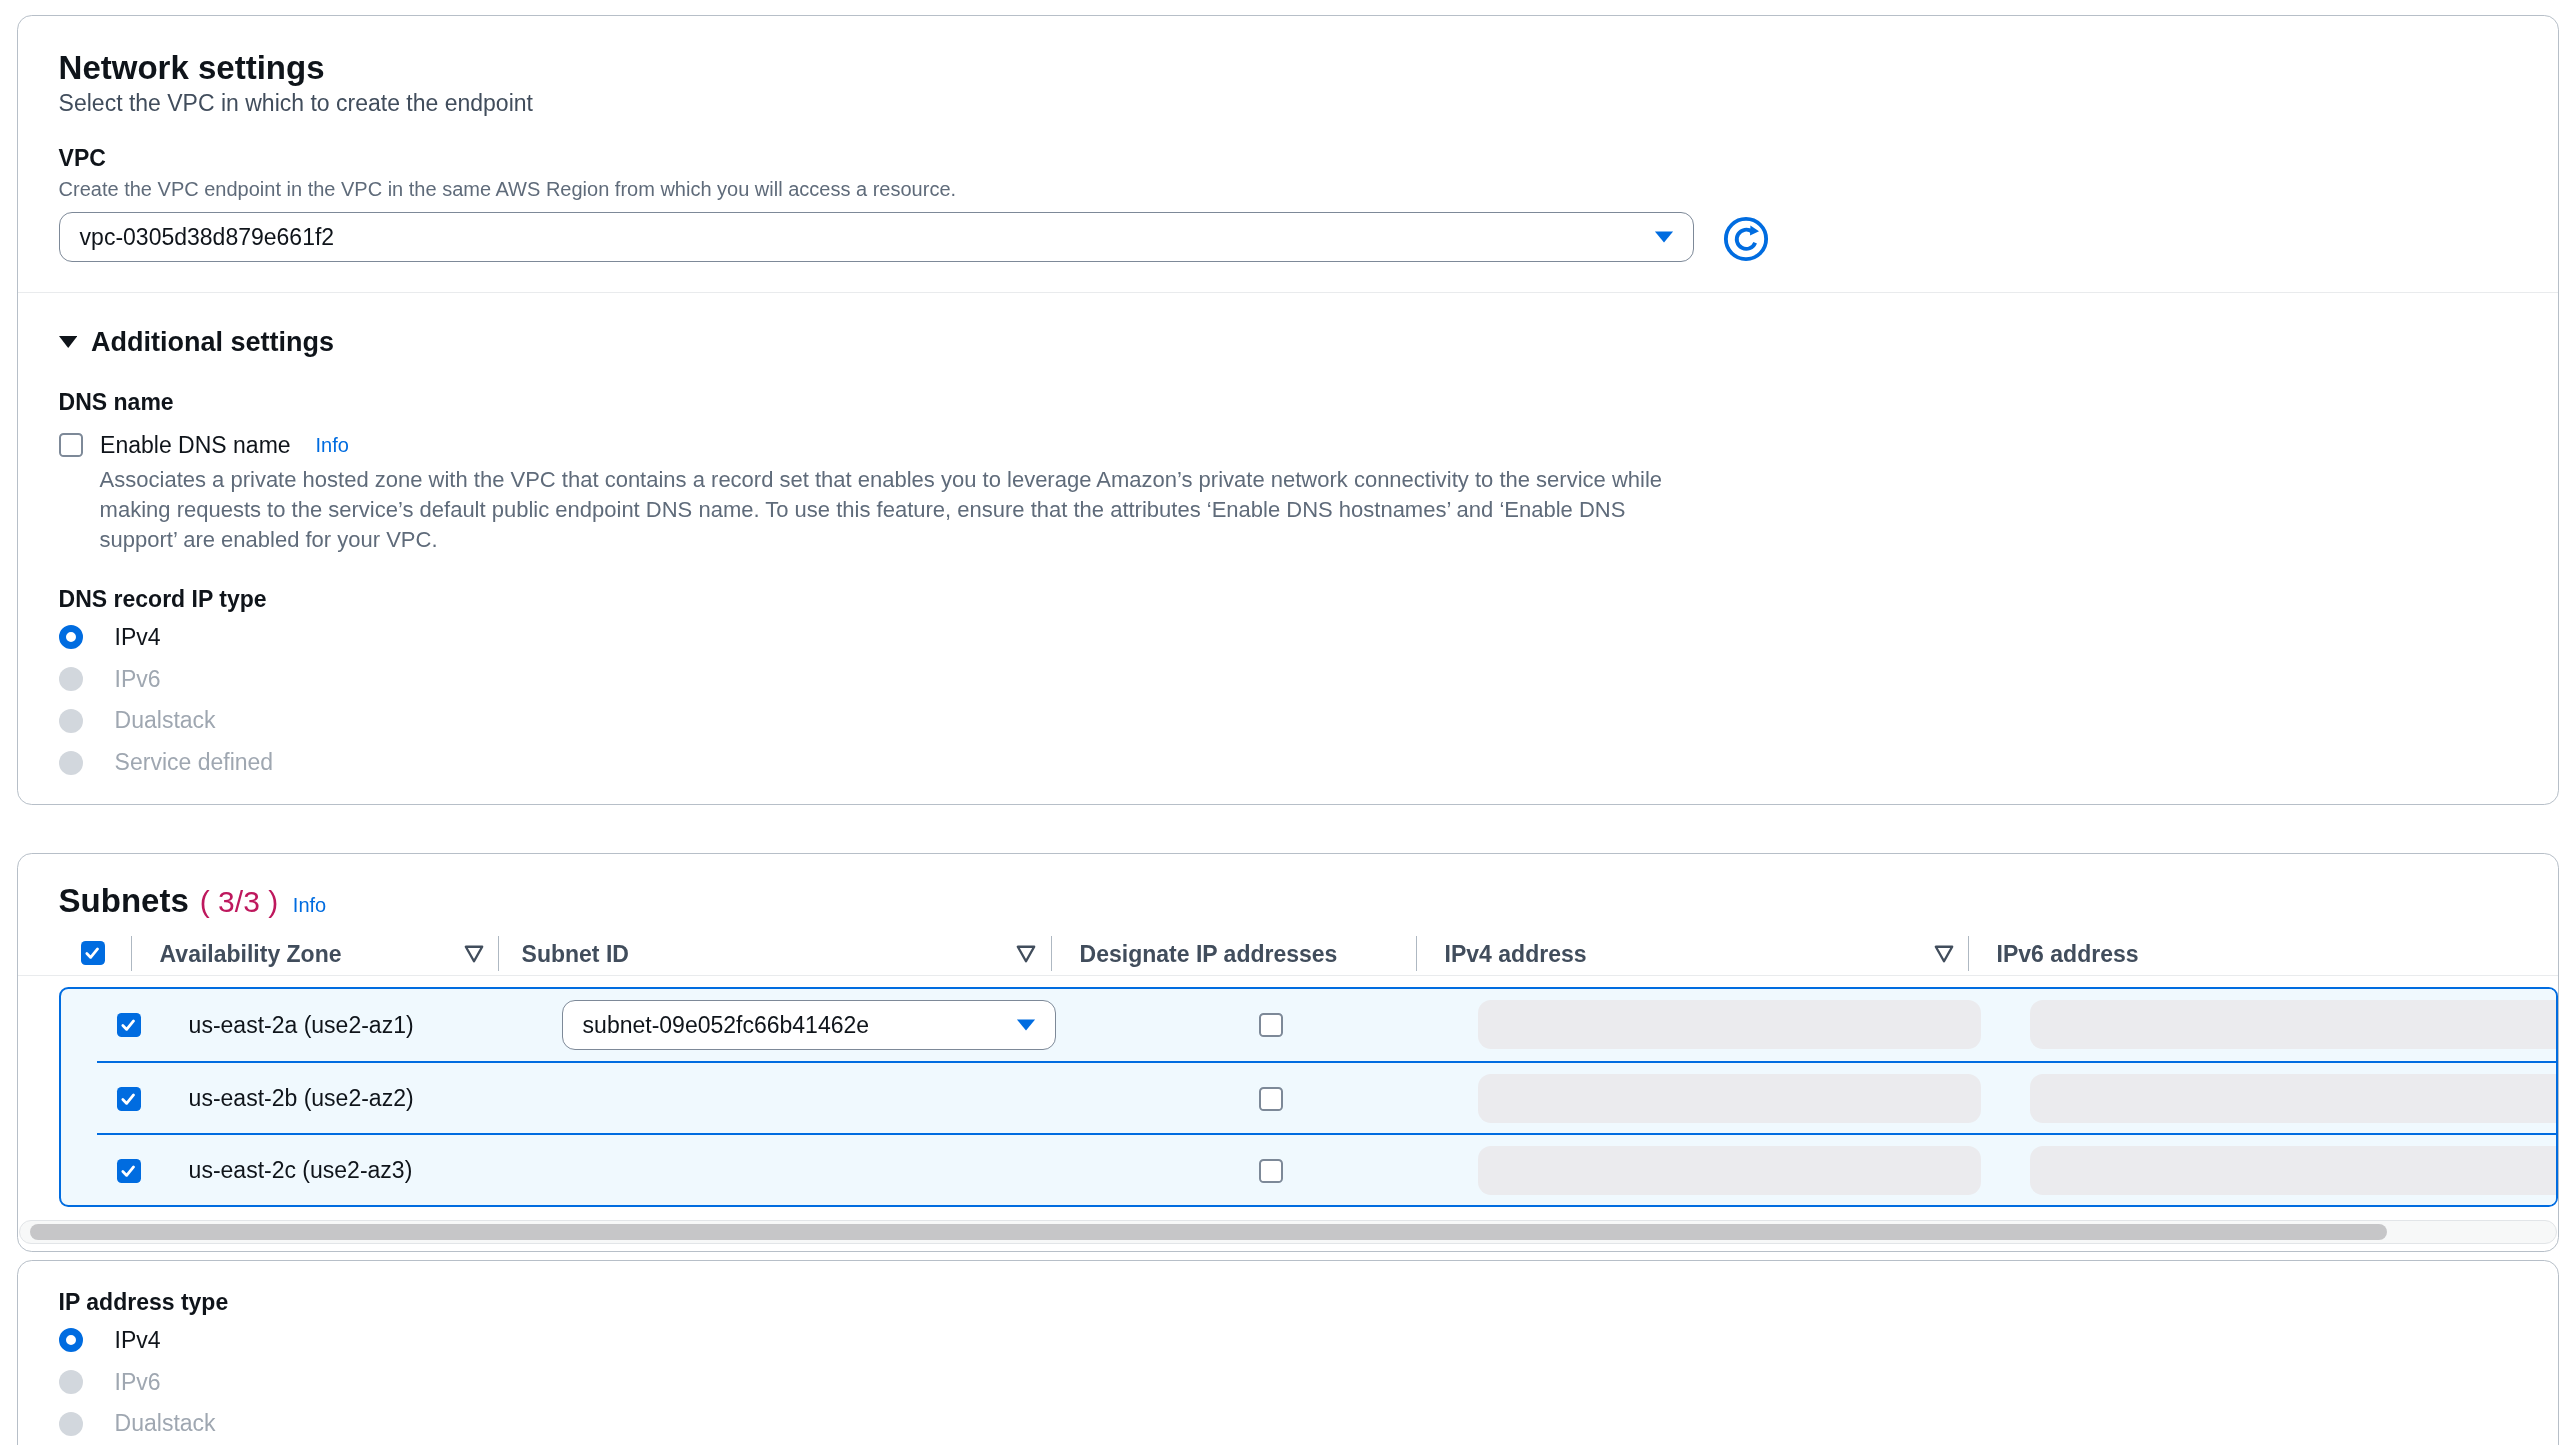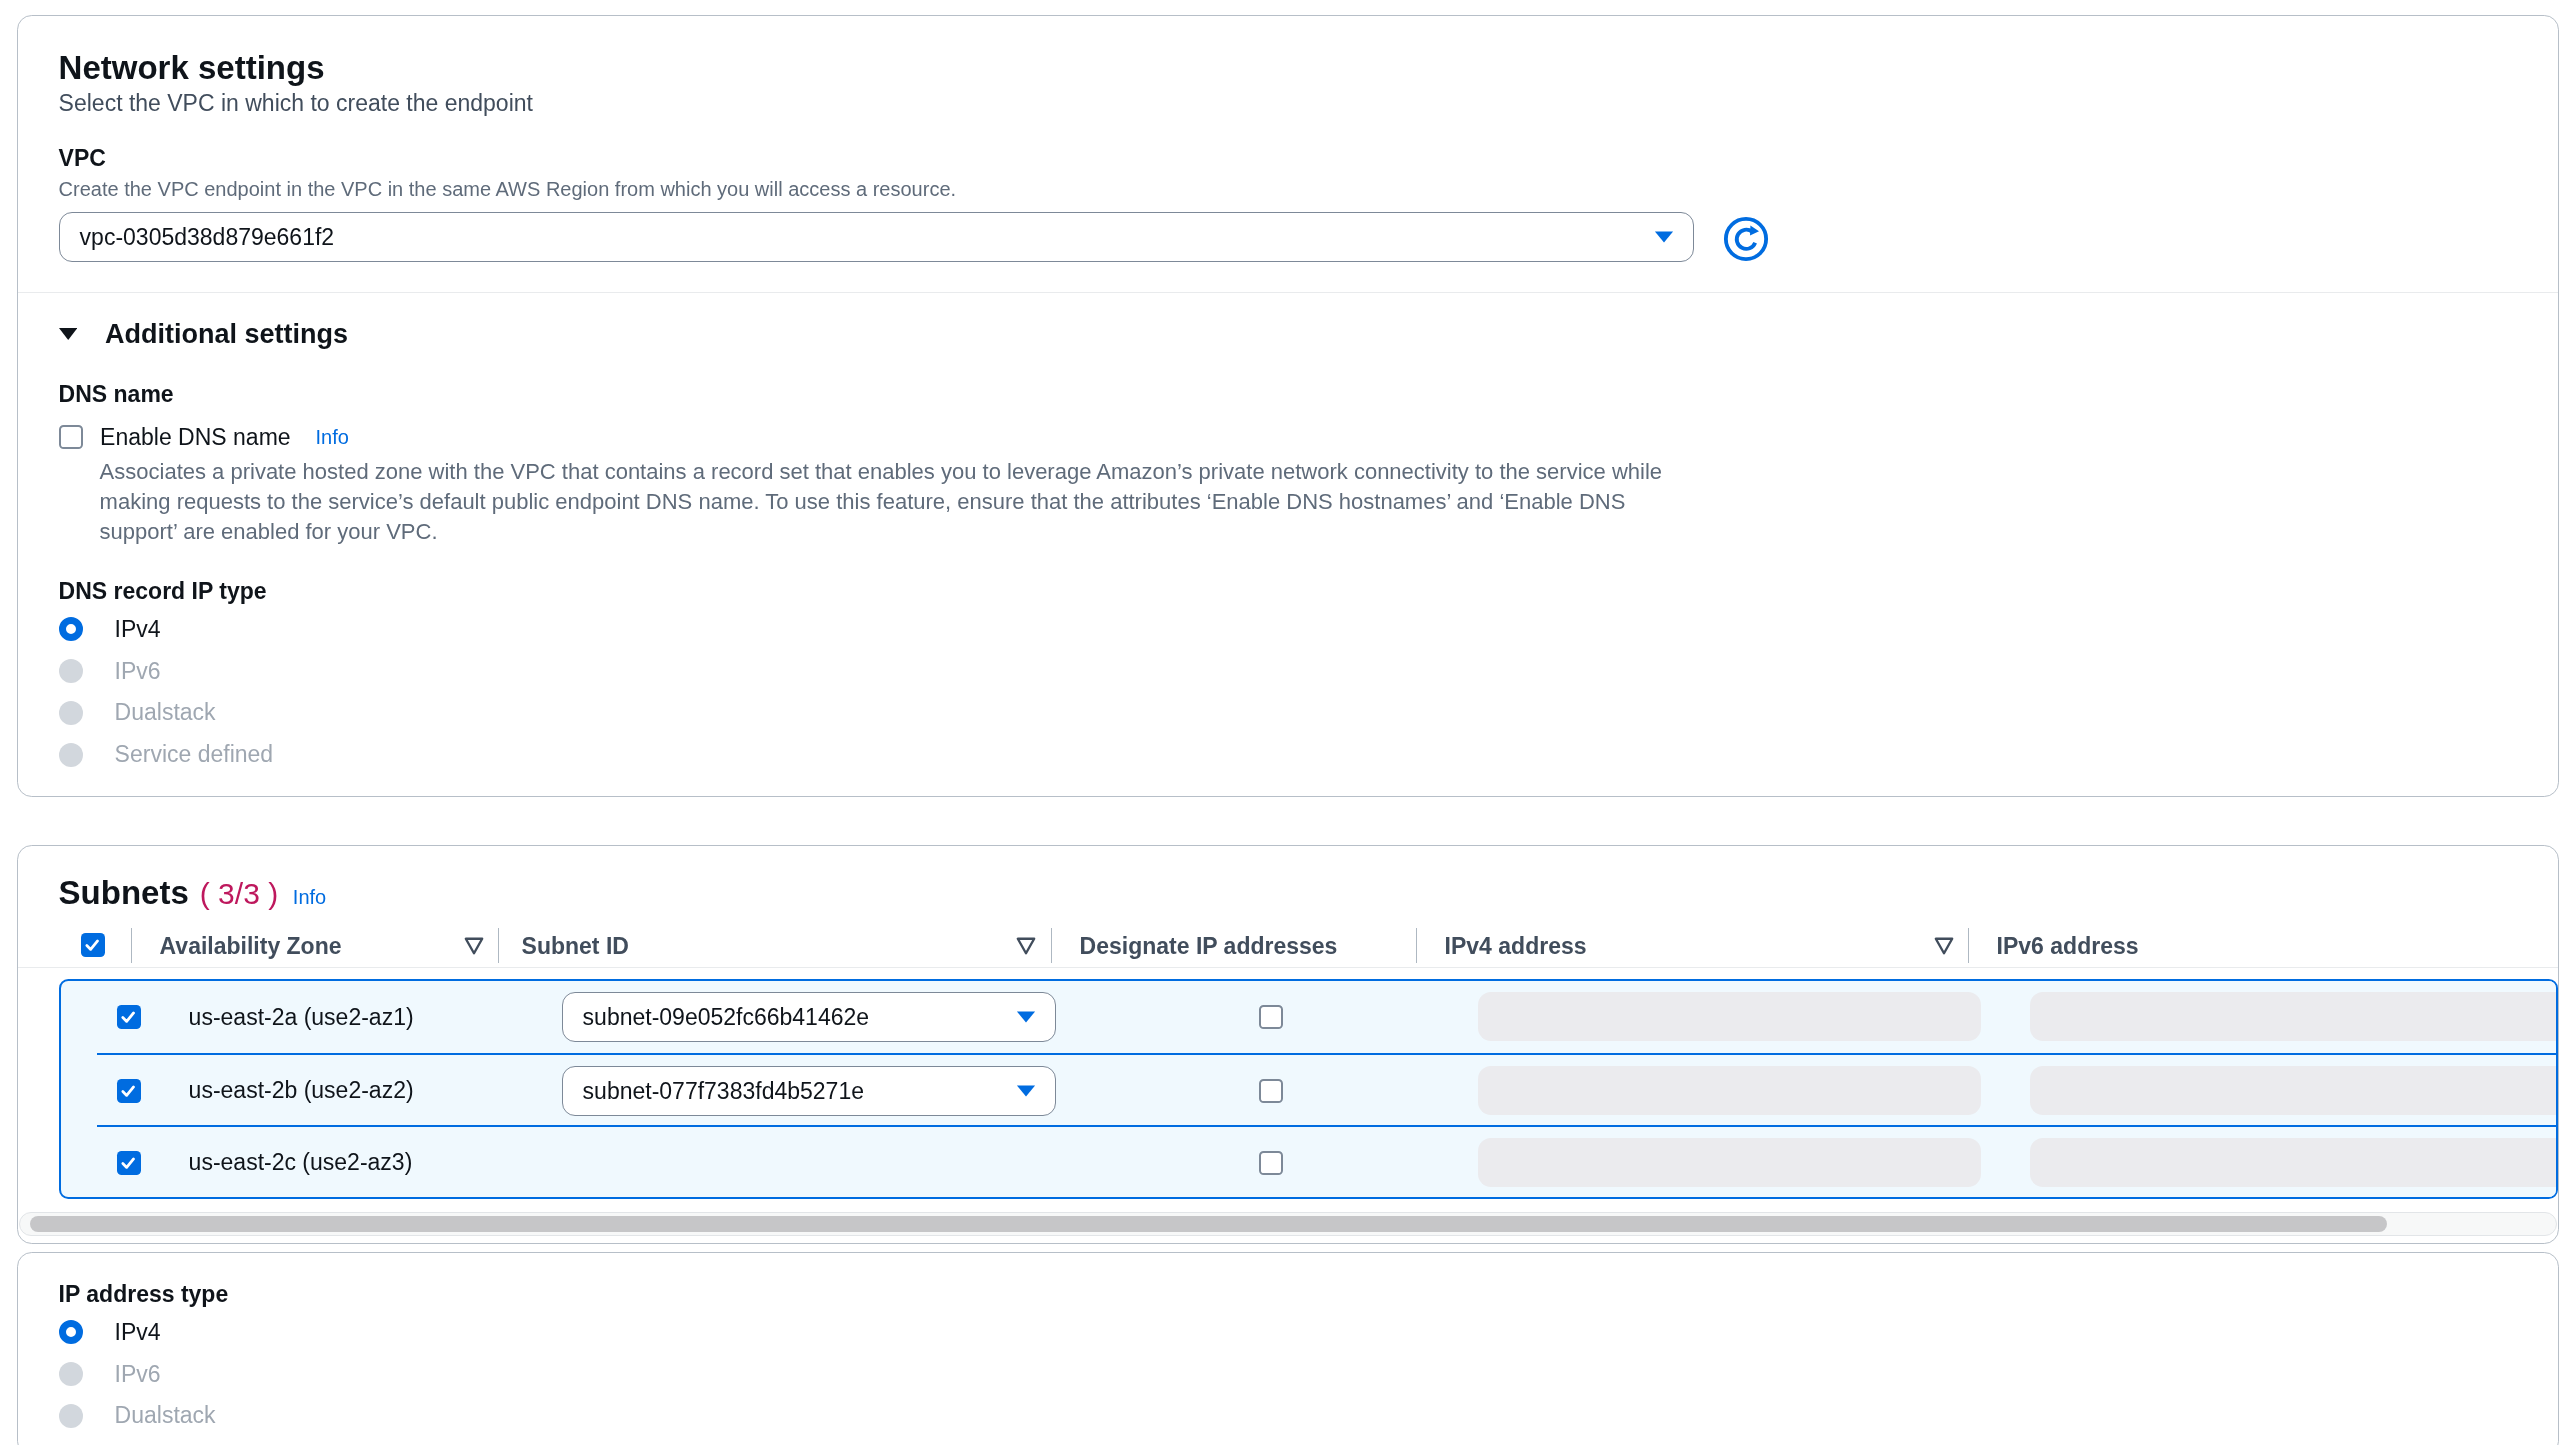--- a/index.html
+++ b/index.html
@@ -19,21 +19,21 @@
   .vpc-row { display: flex; align-items: flex-end; margin-top: 11px; }
   .select-box { position: relative; height: 50px; background: #fff; border: 1.8px solid #7d8998;
     border-radius: 13px; display: flex; align-items: center; padding: 0 52px 0 20px;
     font-size: 23px; color: #0f141a; cursor: pointer; }
   .select-box .caret { position: absolute; right: 18.4px; top: 50%; transform: translateY(-50%); line-height: 0; }
   #vpc-select { width: 1635px; }
   .refresh-btn { background: none; border: none; margin-left: 29.5px; cursor: pointer; line-height: 0; }
 
   .divider { border-top: 1.8px solid #e9ebed; margin: 29.5px -41px 0 -41px; }
 
-  .expander { display: flex; align-items: center; gap: 28px; margin-top: 26px; cursor: pointer; }
+  .expander { display: flex; align-items: center; gap: 14px; margin-top: 34px; cursor: pointer; }
   .expander-label { font-size: 27px; font-weight: 700; color: #0f141a; }
   .tri-down-dark { line-height: 0; }
 
   .mt-dns { margin-top: 31px; }
   .check-row { display: flex; align-items: center; gap: 17.5px; margin-top: 16px; }
   .checkbox { width: 24px; height: 24px; border-radius: 4.6px; flex: 0 0 auto; display: inline-flex;
     align-items: center; justify-content: center; cursor: pointer; }
   .checkbox.unchecked { background: #fff; border: 2.8px solid #7d8998; }
   .checkbox.checked { background: #006ce0; border: none; }
   .check-label { font-size: 23px; color: #0f141a; }
@@ -212,26 +212,20 @@
         <div class="disabled-field ipv4-field"></div>
         <div class="disabled-field ipv6-field"></div>
       </div>
       <div class="srow">
         <span class="checkbox checked">
           <svg width="18.4" height="18.4" viewBox="0 0 24 24">
             <path d="M5 12.5 L10 17.5 L19 6.5" stroke="#fff" stroke-width="3.6" fill="none" stroke-linecap="round" stroke-linejoin="round"></path>
           </svg>
         </span>
         <span class="az-label">us-east-2b (use2-az2)</span>
-        <div class="select-box">
-          <span>subnet-077f7383fd4b5271e</span>
-          <span class="caret"><svg width="20" height="13" viewBox="0 0 22 14">
-              <path d="M1 1 H21 L11 13 Z" fill="#006ce0"></path>
-            </svg></span>
-        </div>
         <span class="checkbox designate unchecked"></span>
         <div class="disabled-field ipv4-field"></div>
         <div class="disabled-field ipv6-field"></div>
       </div>
       <div class="srow">
         <span class="checkbox checked">
           <svg width="18.4" height="18.4" viewBox="0 0 24 24">
             <path d="M5 12.5 L10 17.5 L19 6.5" stroke="#fff" stroke-width="3.6" fill="none" stroke-linecap="round" stroke-linejoin="round"></path>
           </svg>
         </span>

